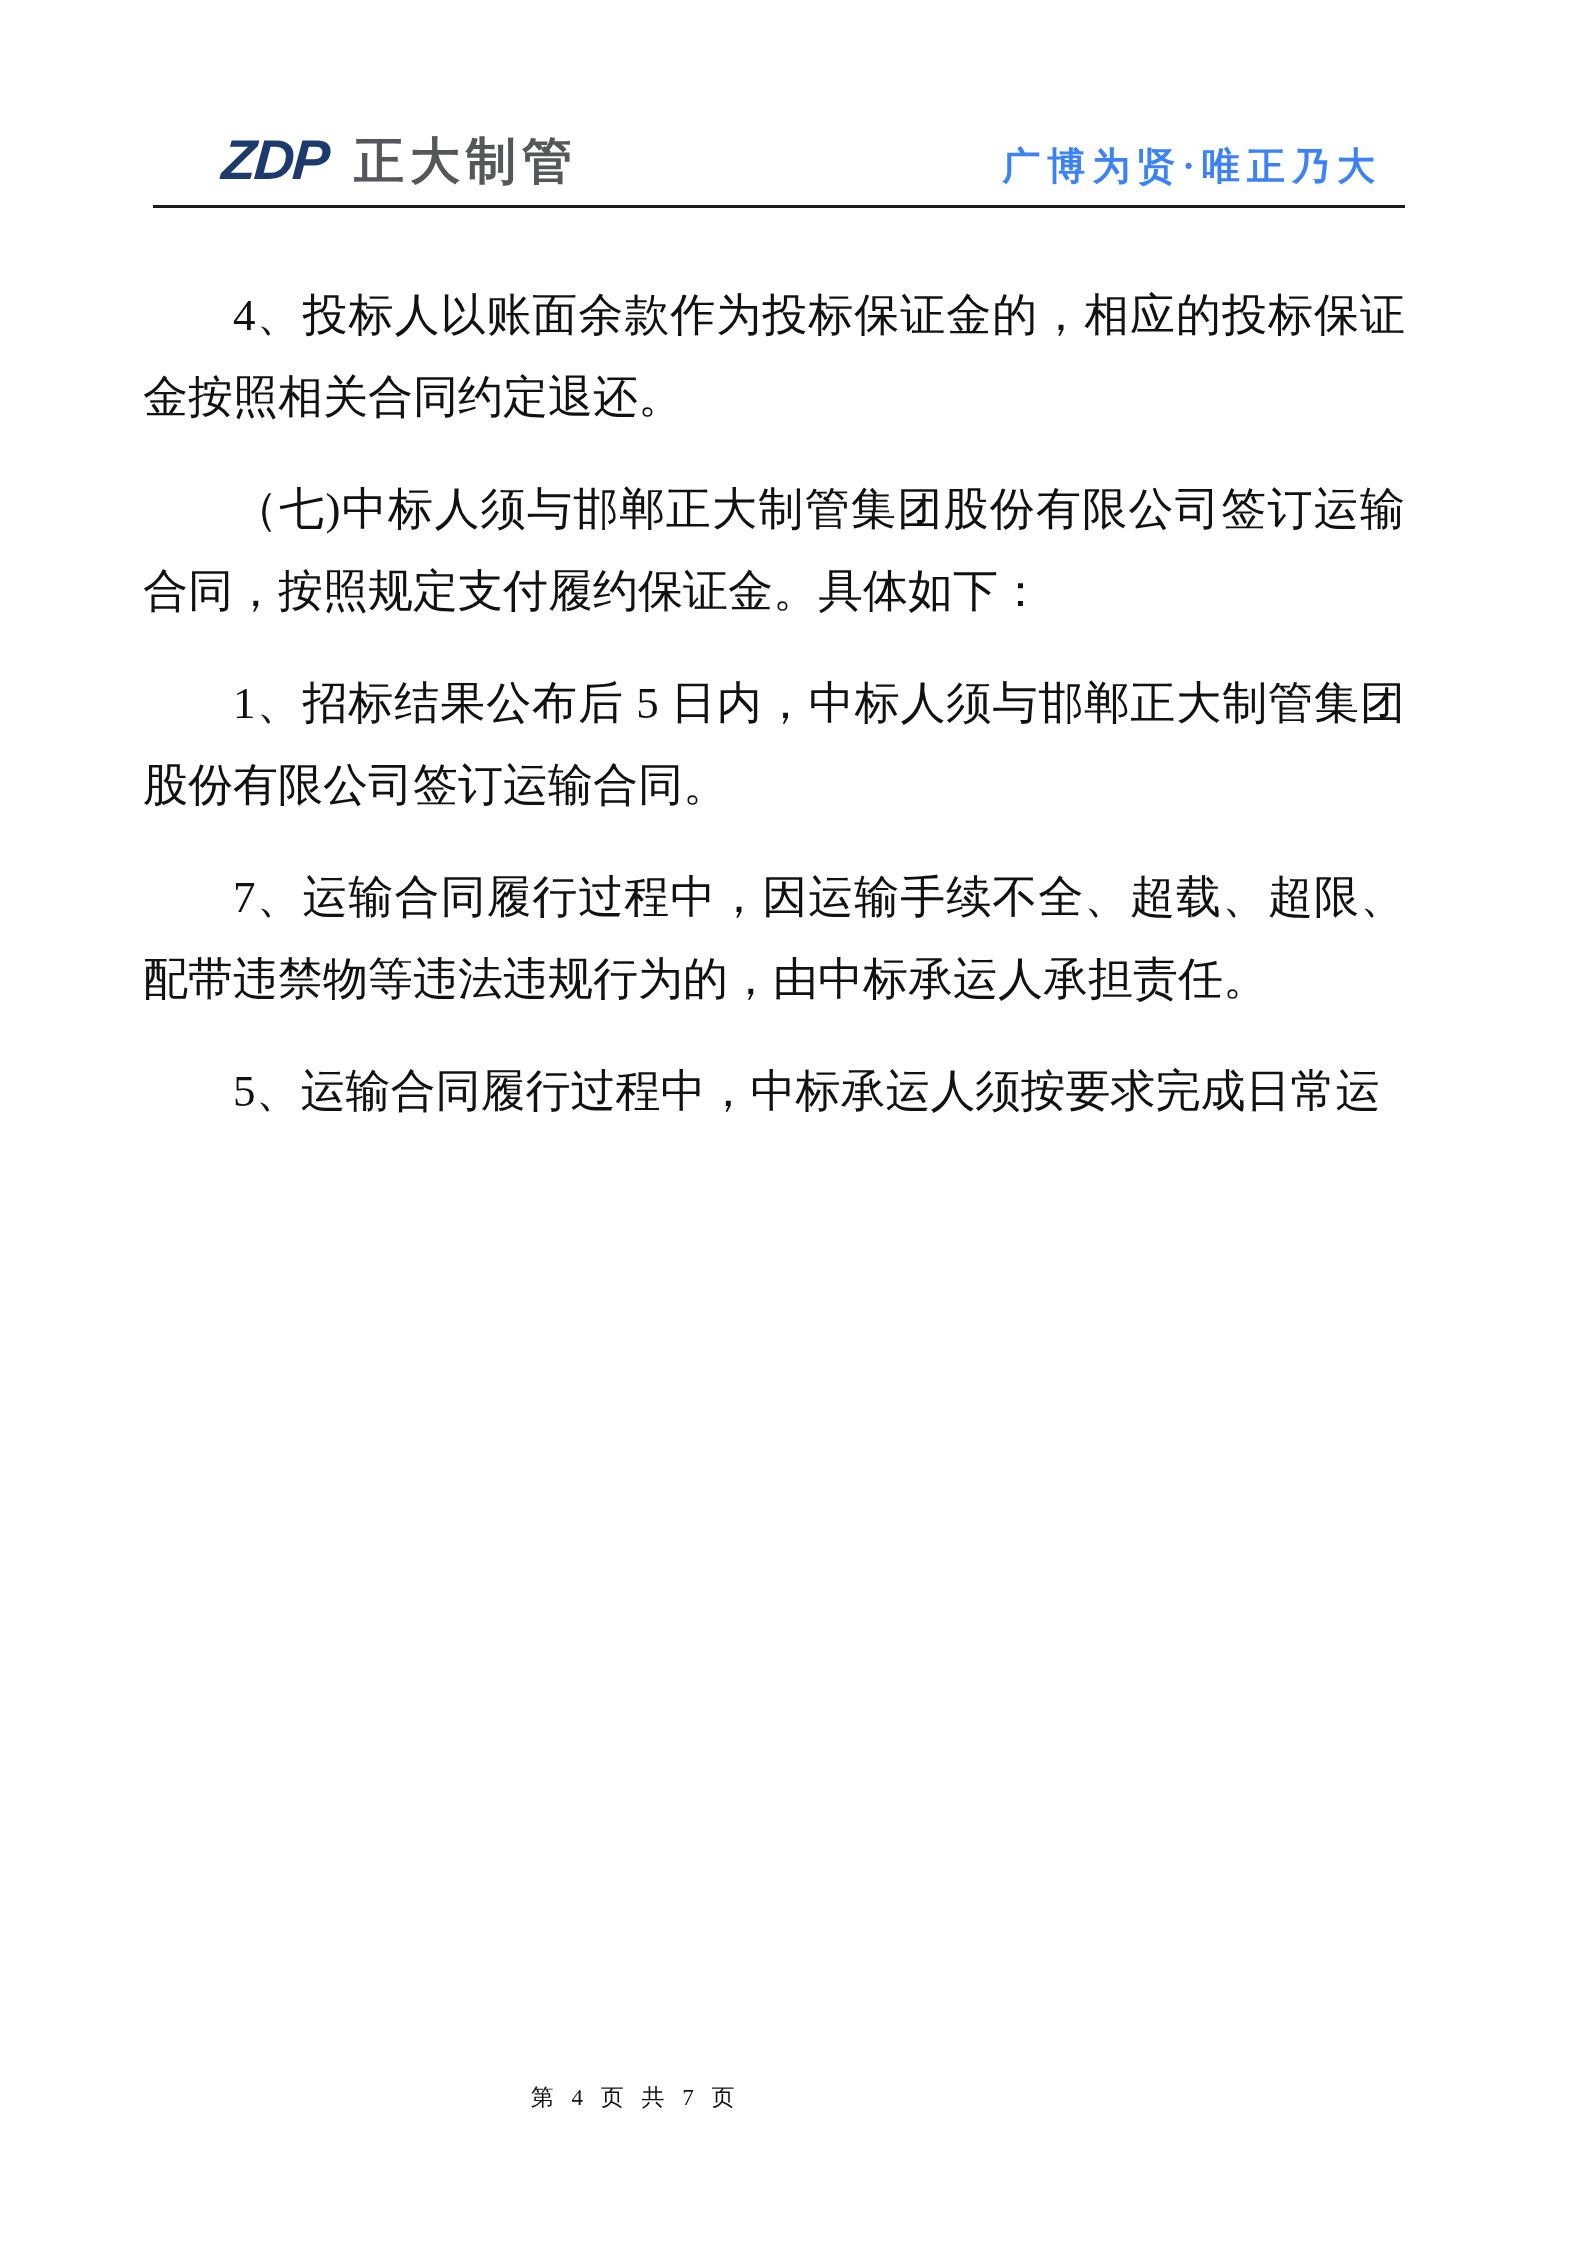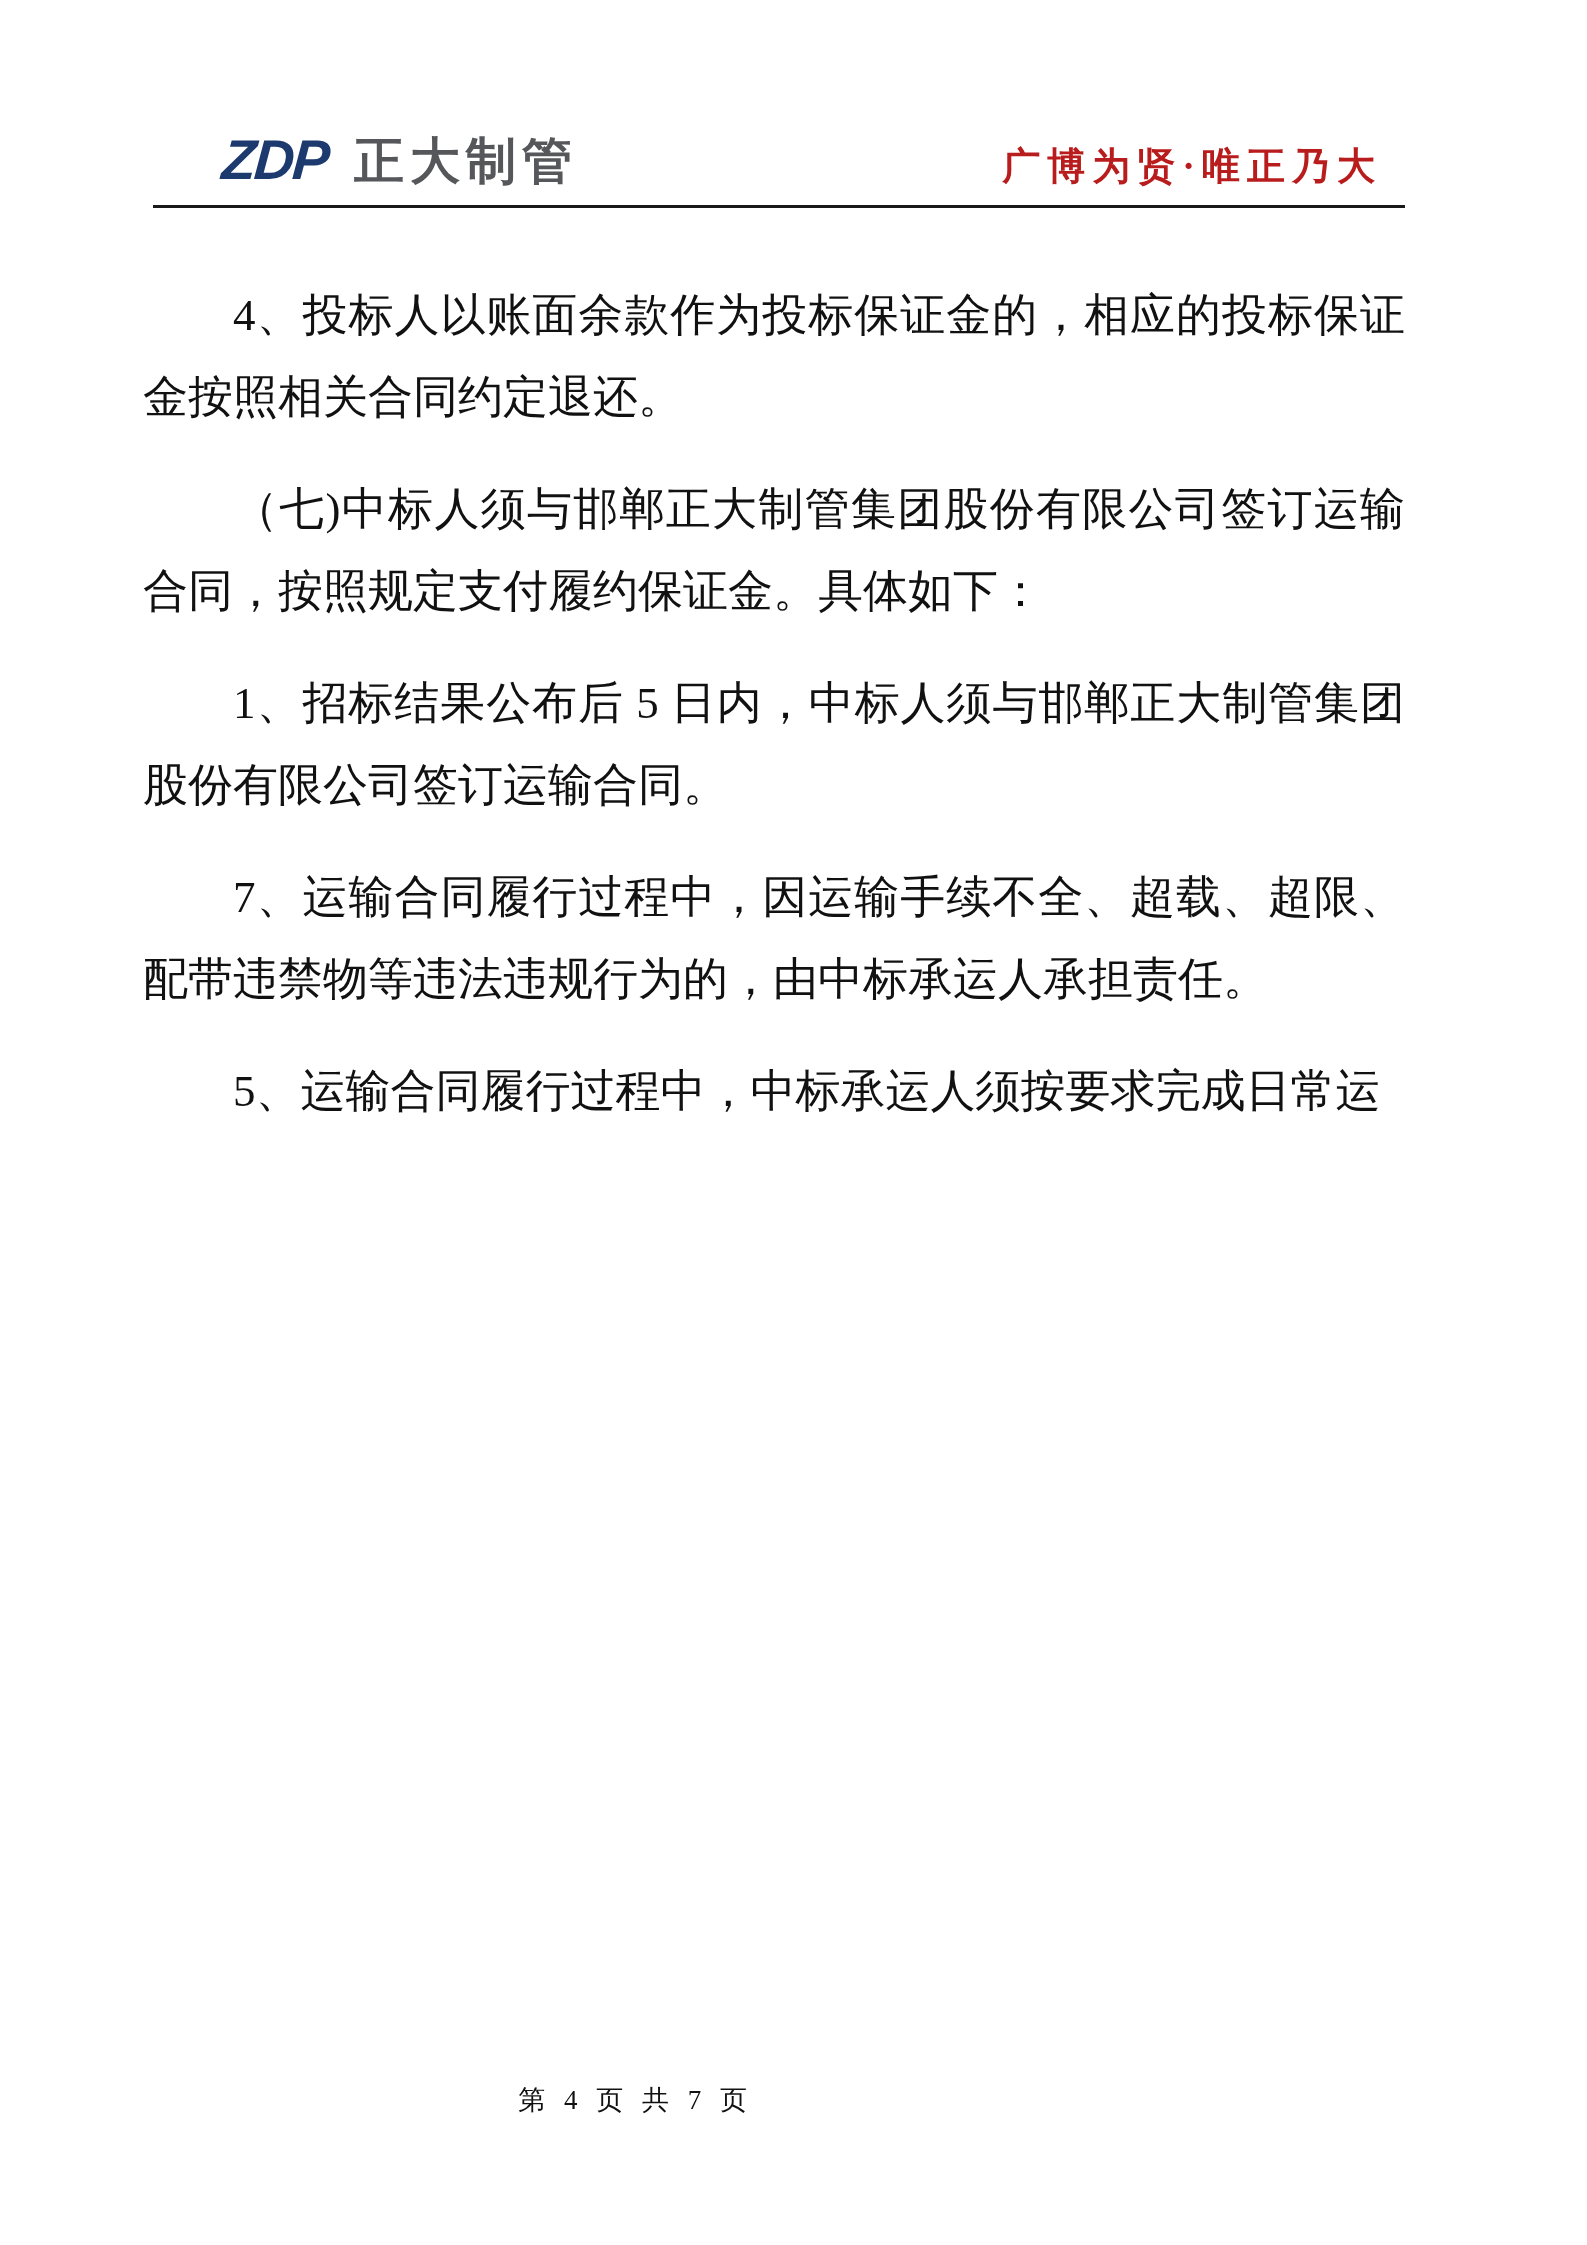--- a/index.html
+++ b/index.html
@@ -32,21 +32,21 @@
     font-size:50px;line-height:50px;
     letter-spacing:6px;
     color:#55575a;
     margin-left:8px;
   }
   .slogan{
     position:absolute;right:205px;top:146px;
     font-size:38px;line-height:40px;
     font-weight:700;
     letter-spacing:7px;
-    color:#b91c1c;
+    color:#3b82f6;
     white-space:nowrap;
   }
   .header-rule{
     position:absolute;left:153px;top:205px;
     width:1252px;height:3px;
     background:#1a1a1a;
   }
   
   .content{
     position:absolute;left:143px;top:274px;
@@ -59,21 +59,21 @@
     margin:0 0 0 0;
     text-indent:90px;
     word-break:break-all;
   }
   .content p + p{margin-top:30px;}
   
   .footer{
     position:absolute;left:0;top:2082px;
     width:1271px;
     text-align:center;
-    font-size:27px;
+    font-size:23px;
     letter-spacing:6px;
     color:#111111;
   }
 </style>
 </head>
 <body>
 
 <div class="page">
 
   <div class="logo">

